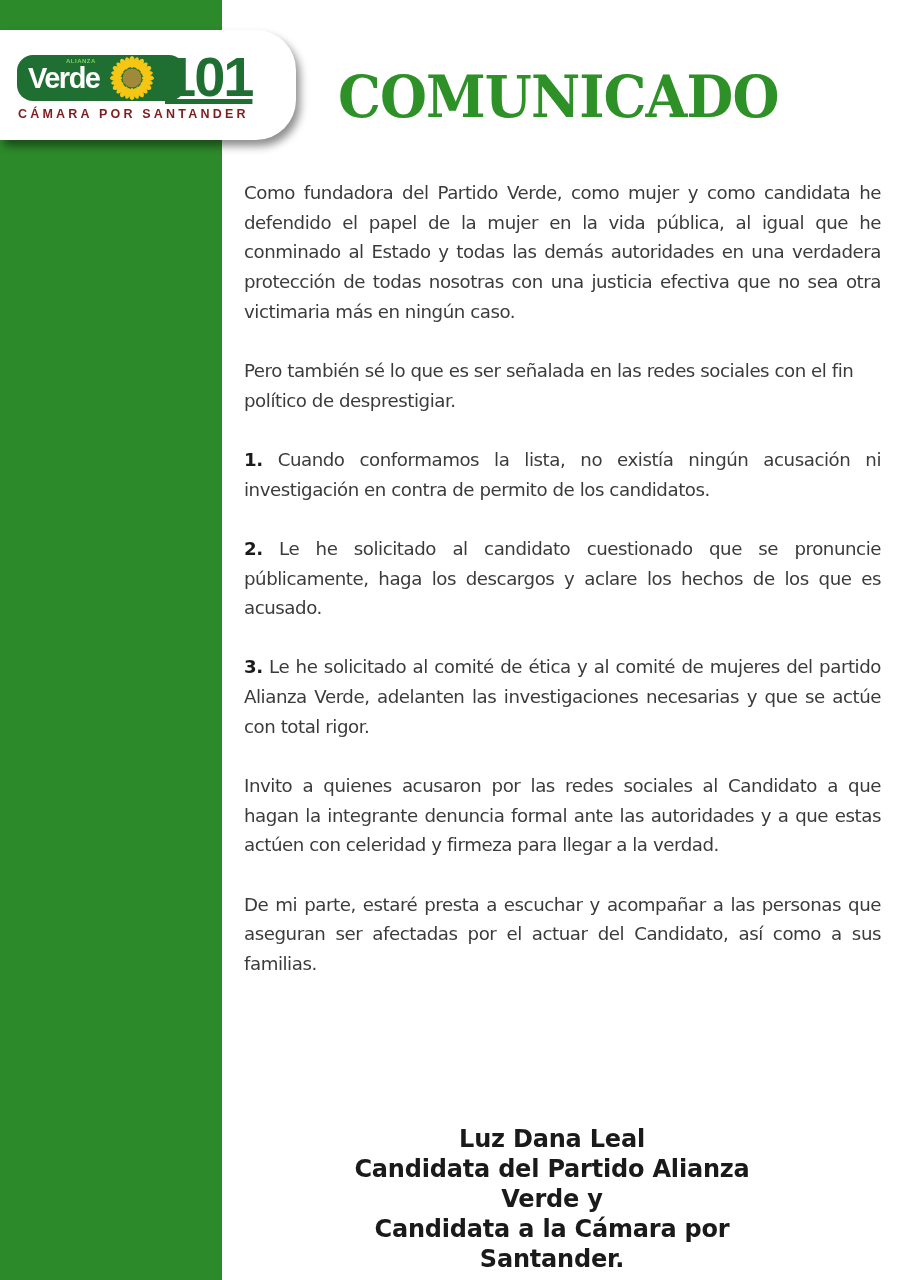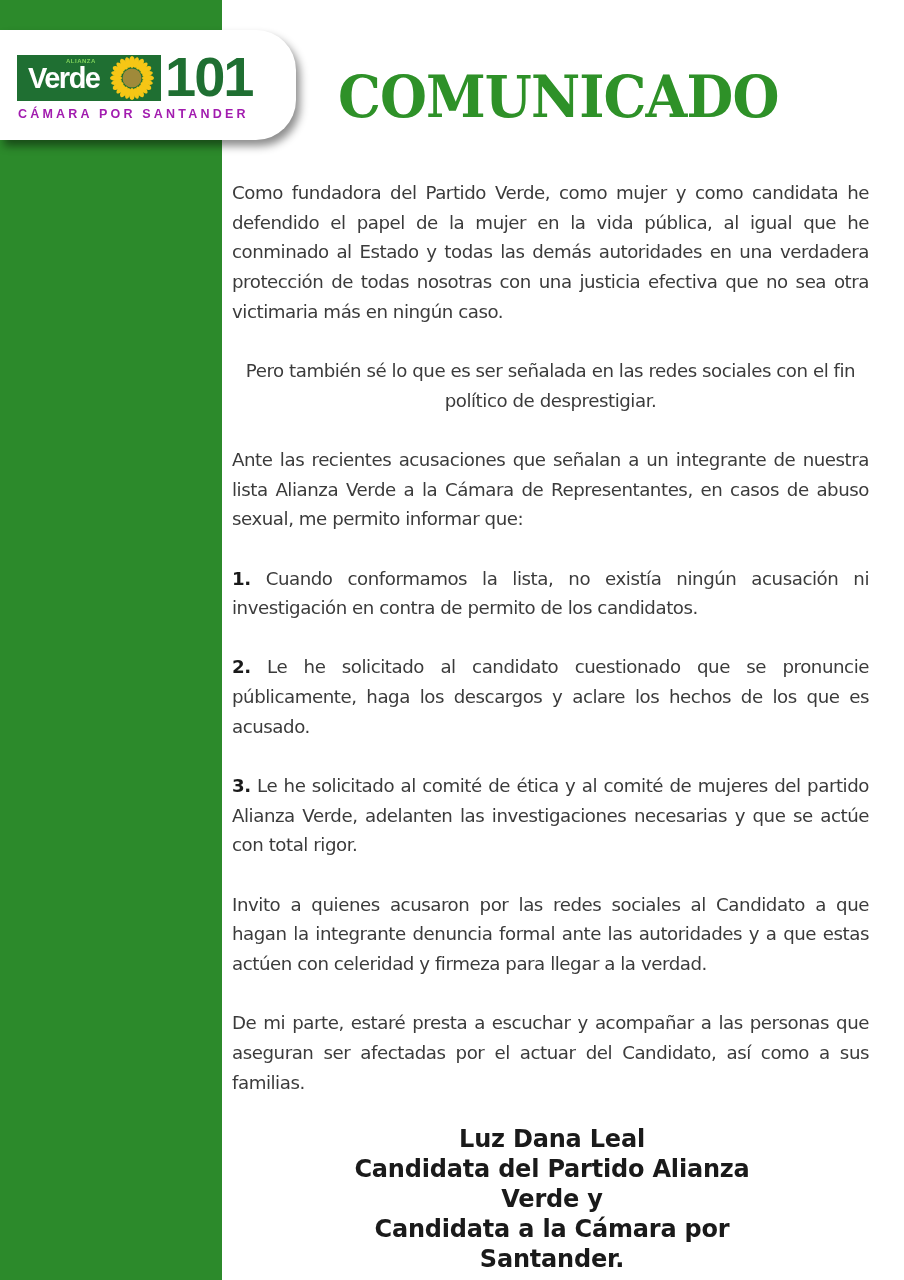--- a/index.html
+++ b/index.html
@@ -12,61 +12,62 @@
       position: absolute; left: 0; top: 0; width: 222px; height: 1280px;
       background: #2c8a2b;
     }
     .logo-card {
       position: absolute; left: 0; top: 30px; width: 296px; height: 110px;
       background: #ffffff;
       border-radius: 0 40px 40px 0;
       box-shadow: 4px 6px 8px rgba(0,0,0,0.45);
     }
     .logo-box {
-      position: absolute; left: 17px; top: 25px; width: 144px; height: 46px;
+      position: absolute; left: 17px; top: 25px; width: 168px; height: 46px;
       background: #1f6f32;
+      border-radius: 16px;
     }
     .logo-alianza {
       position: absolute; left: 49px; top: 3px;
       font-family: "Liberation Sans", sans-serif; font-weight: bold;
       font-size: 6px; letter-spacing: 0.5px; color: #7fd35a;
     }
     .logo-verde {
       position: absolute; left: 11px; top: 6px;
       font-family: "Liberation Sans", sans-serif; font-weight: bold;
       font-size: 29px; letter-spacing: -1.5px; color: #ffffff; line-height: 34px;
     }
     .sunflower {
       position: absolute; left: 93px; top: 1px; width: 44px; height: 44px;
     }
     .logo-number {
       position: absolute; left: 165px; top: 18px;
       font-family: "Liberation Sans", sans-serif; font-weight: bold;
-      font-size: 56px; letter-spacing: -2px; color: #1f6f32; line-height: 58px;
+      font-size: 56px; letter-spacing: -2px; color: #1f6f32; line-height: 58px; text-decoration: underline;
     }
     .logo-sub {
       position: absolute; left: 18px; top: 77px;
       font-family: "Liberation Sans", sans-serif; font-weight: bold;
-      font-size: 12.5px; letter-spacing: 3.2px; color: #a21caf;
+      font-size: 12.5px; letter-spacing: 3.2px; color: #7f1d1d;
     }
     .title {
       position: absolute; left: 338px; top: 52px;
       font-family: "DejaVu Serif", serif; font-weight: bold;
       font-size: 58px; letter-spacing: -1px; color: #2e9128; line-height: 90px;
       transform: scaleX(0.93); transform-origin: left center;
     }
     .content {
-      position: absolute; left: 232px; top: 178px; width: 637px;
+      position: absolute; left: 244px; top: 178px; width: 637px;
       color: #3b3b3b;
       font-family: "DejaVu Sans", sans-serif;
       font-size: 18.2px; line-height: 29.7px;
       letter-spacing: -0.45px;
     }
     .para { margin: 0 0 29.5px 0; text-align: justify; }
-    .para.last-left { text-align: center; }
+    .para.last-left { text-align: left; }
     .num { font-weight: bold; color: #1a1a1a; }
     .signature {
       position: absolute; left: 332px; top: 1124px; width: 440px;
       text-align: center; color: #1a1a1a;
       font-family: "DejaVu Sans", sans-serif; font-weight: bold;
       font-size: 24px; line-height: 30px; letter-spacing: -0.2px;
     }
   </style>
 </head>
 <body>
@@ -109,21 +110,20 @@
   </div>
   <span class="logo-number">101</span>
   <span class="logo-sub">CÁMARA POR SANTANDER</span>
 </div>
 
 <div class="title">COMUNICADO</div>
 
 <div class="content">
   <p class="para">Como fundadora del Partido Verde, como mujer y como candidata he defendido el papel de la mujer en la vida pública, al igual que he conminado al  Estado y todas las demás autoridades en una verdadera protección de todas nosotras con una justicia efectiva que no sea otra victimaria más en ningún caso.</p>
   <p class="para last-left">Pero también sé lo que es ser señalada en las redes sociales con el fin político de desprestigiar.</p>
-  <p class="para">Ante las recientes acusaciones que señalan a un integrante de nuestra lista Alianza Verde a la Cámara de Representantes, en casos de abuso sexual, me permito informar que:</p>
 
   <p class="para"><span class="num">1.</span><span> Cuando conformamos la lista, no existía ningún acusación ni investigación en contra de permito de los candidatos.</span></p>
   <p class="para"><span class="num">2.</span><span> Le he solicitado al candidato cuestionado que se pronuncie públicamente, haga los descargos y aclare los hechos de los que es acusado.</span></p>
   <p class="para"><span class="num">3.</span><span> Le he solicitado al comité de ética y al comité de mujeres del partido Alianza Verde, adelanten las investigaciones necesarias y que se actúe con total rigor.</span></p>
 
   <p class="para">Invito a quienes acusaron por las redes sociales al Candidato a que hagan la integrante denuncia formal ante las autoridades y a que estas actúen con celeridad y firmeza para llegar a la verdad.</p>
   <p class="para">De mi parte, estaré presta a escuchar y acompañar a las personas que aseguran ser afectadas por el actuar del Candidato, así como a sus familias.</p>
 </div>
 
 <div class="signature">

